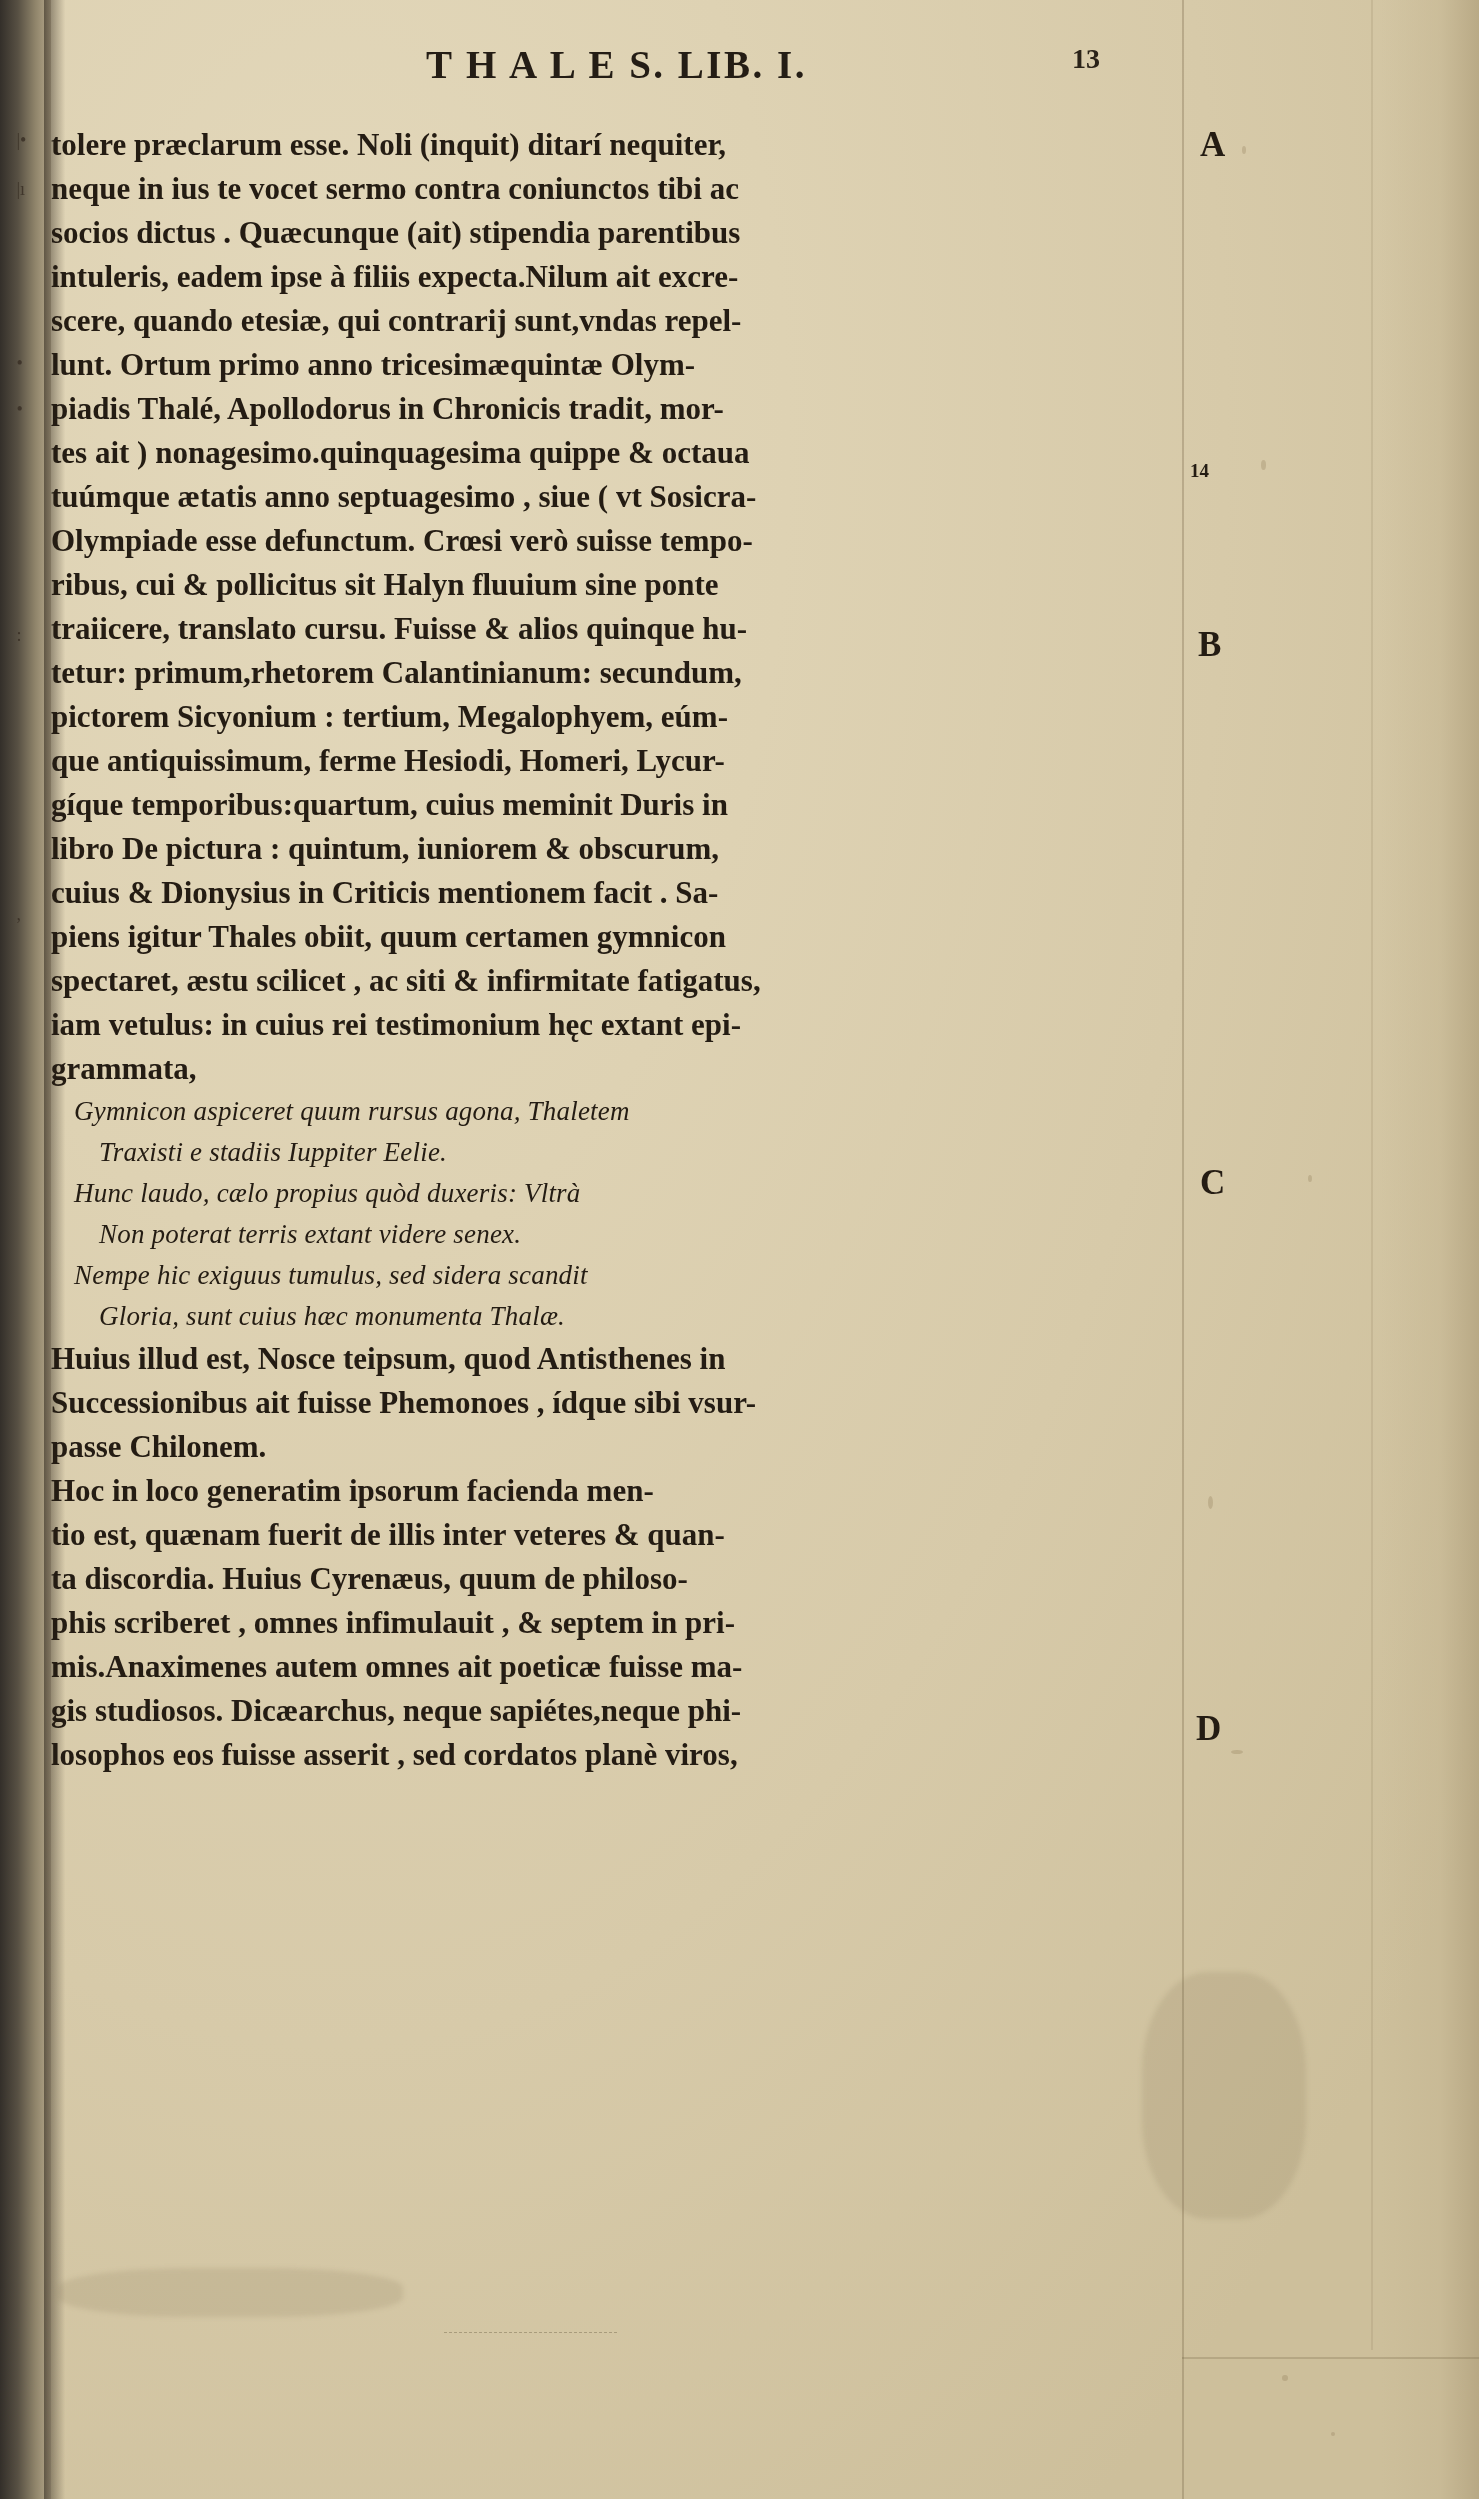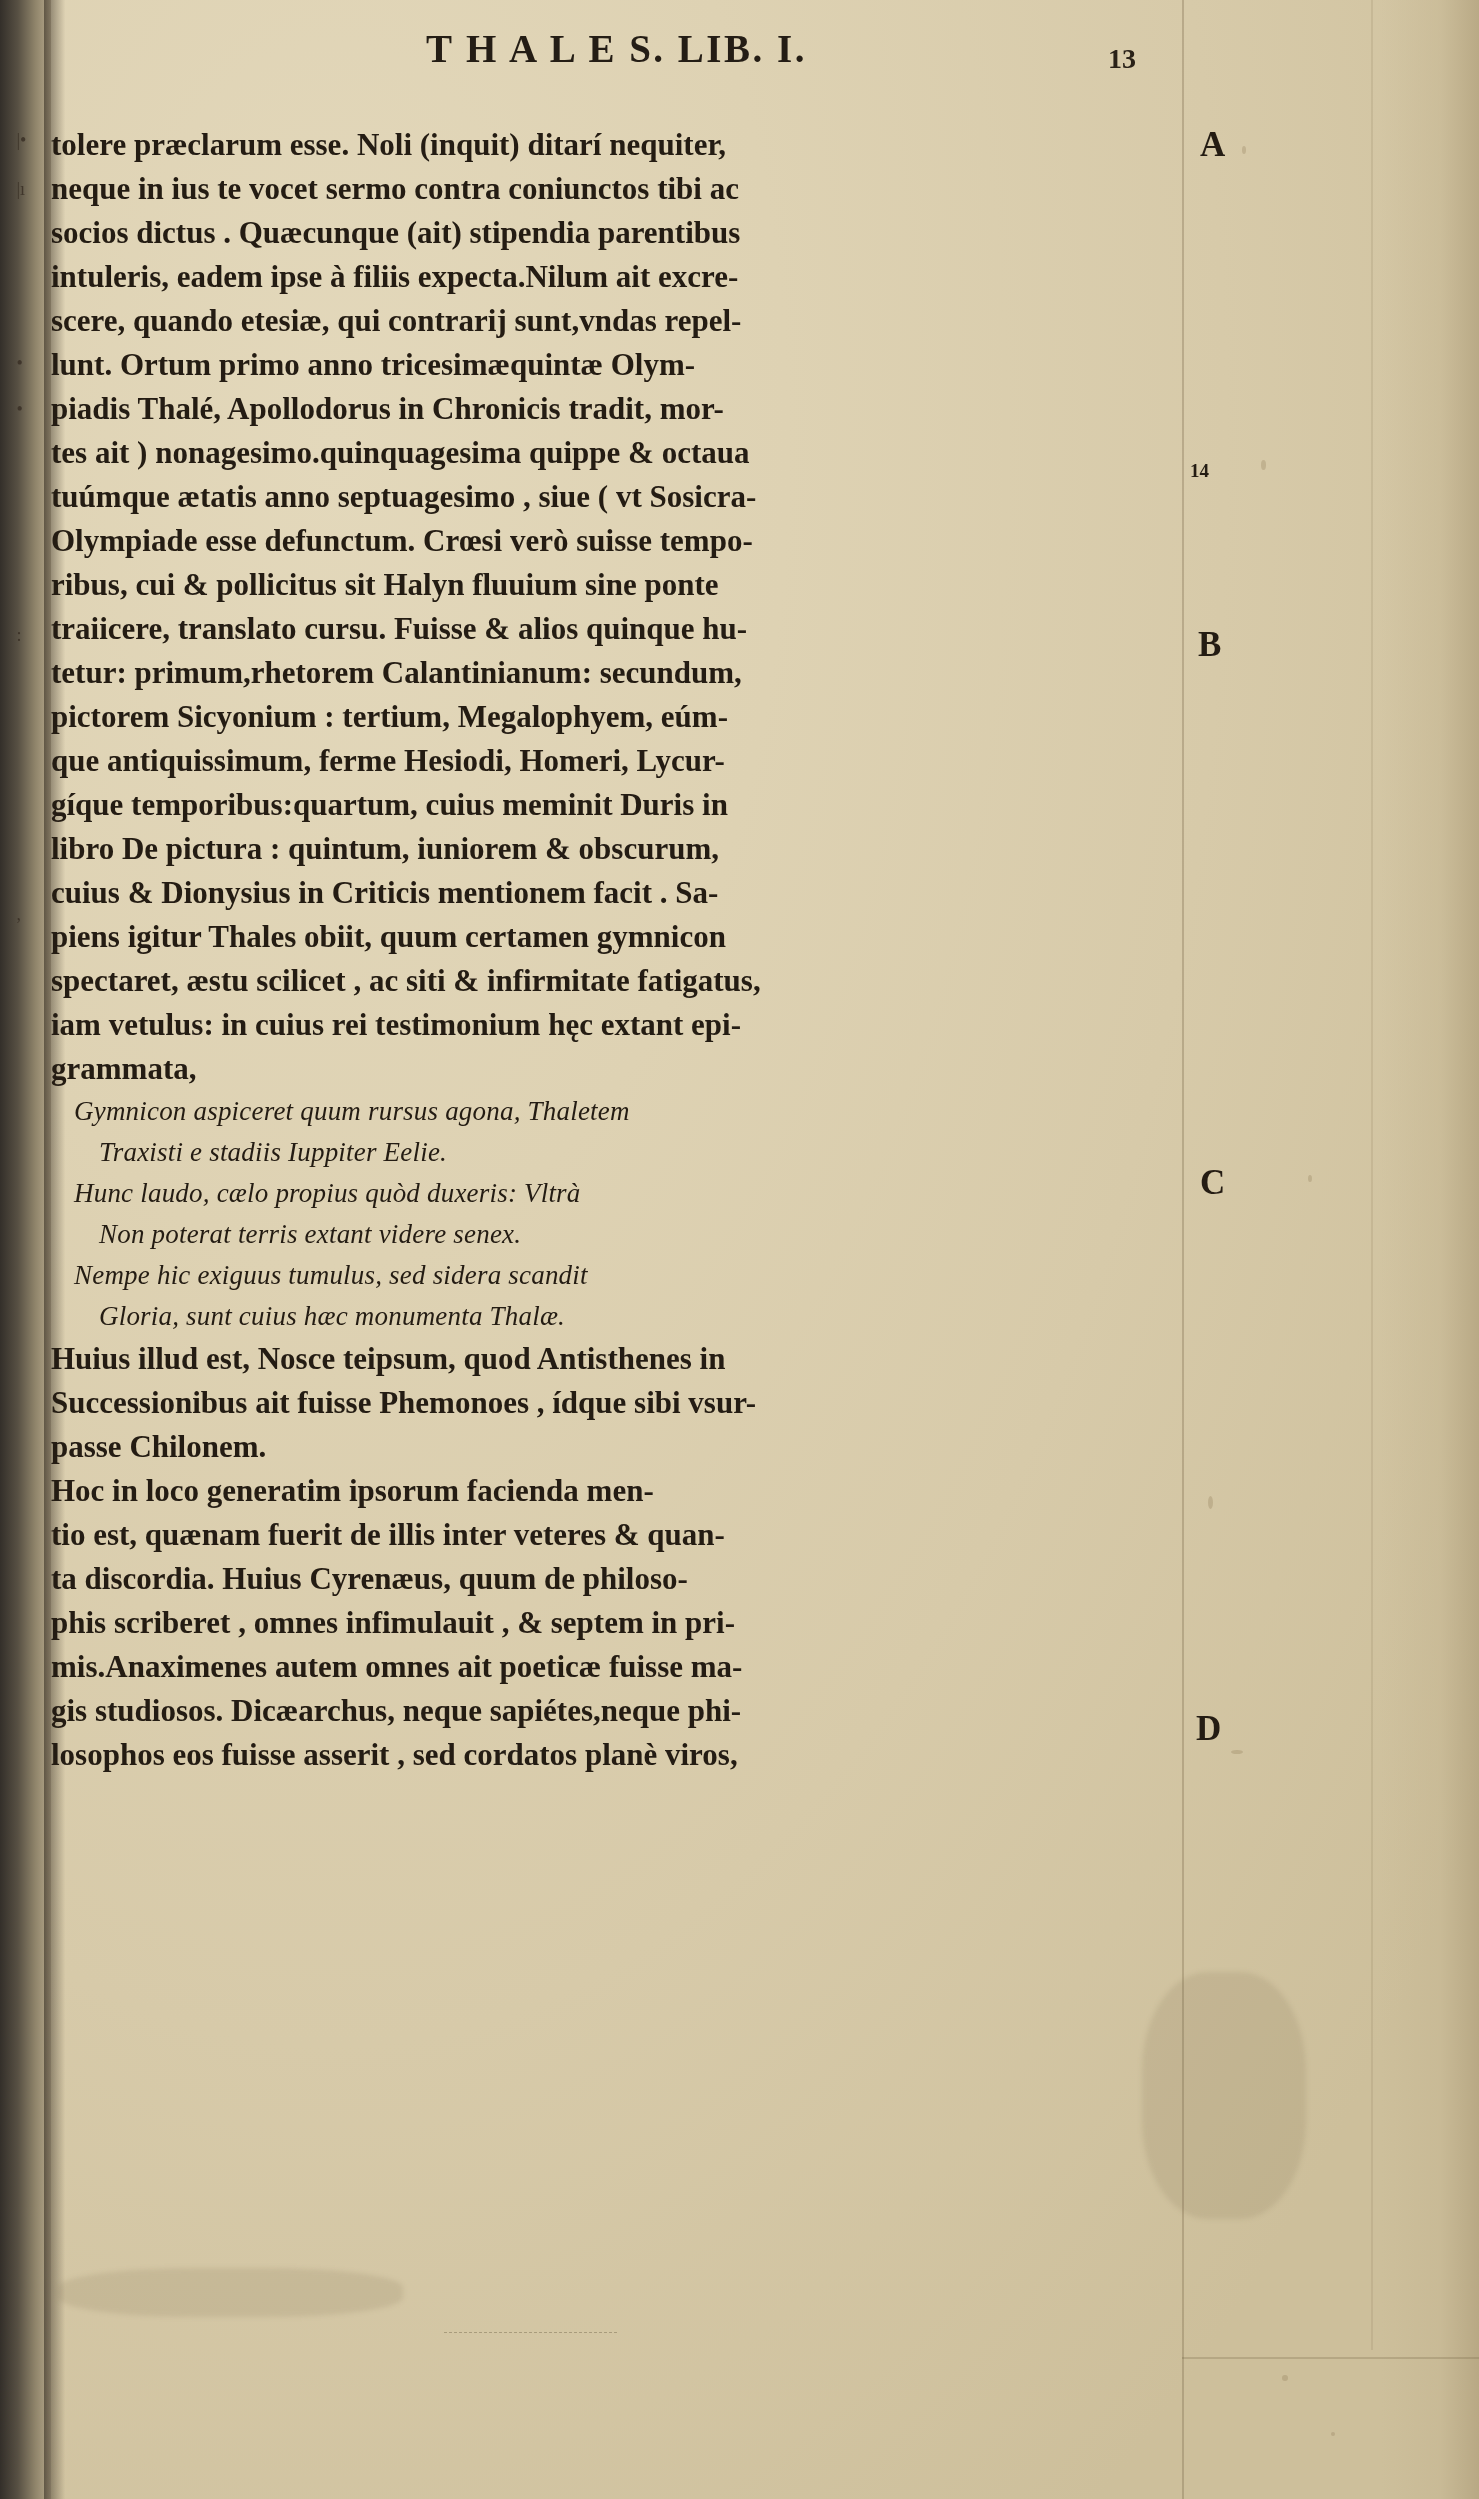--- a/index.html
+++ b/index.html
@@ -64,32 +64,32 @@
   }
   
   .speck {
     position: absolute;
     border-radius: 50%;
     background: rgba(120,96,58,0.22);
   }
   
   .header {
     position: absolute;
-    left: 0; top: 26px;
+    left: 0; top: 42px;
     width: 1233px;
     text-align: center;
     font-size: 39px;
     letter-spacing: 2.5px;
     font-weight: 700;
     color: #241d15;
     font-family: "Liberation Serif", serif;
   }
   .folio {
     position: absolute;
-    left: 1108px; top: 43px;
+    left: 1072px; top: 43px;
     font-size: 28px;
     font-weight: 700;
     color: #2a2218;
   }
   
   .col {
     position: absolute;
     left: 51px;
     top: 123px;
     width: 1076px;

